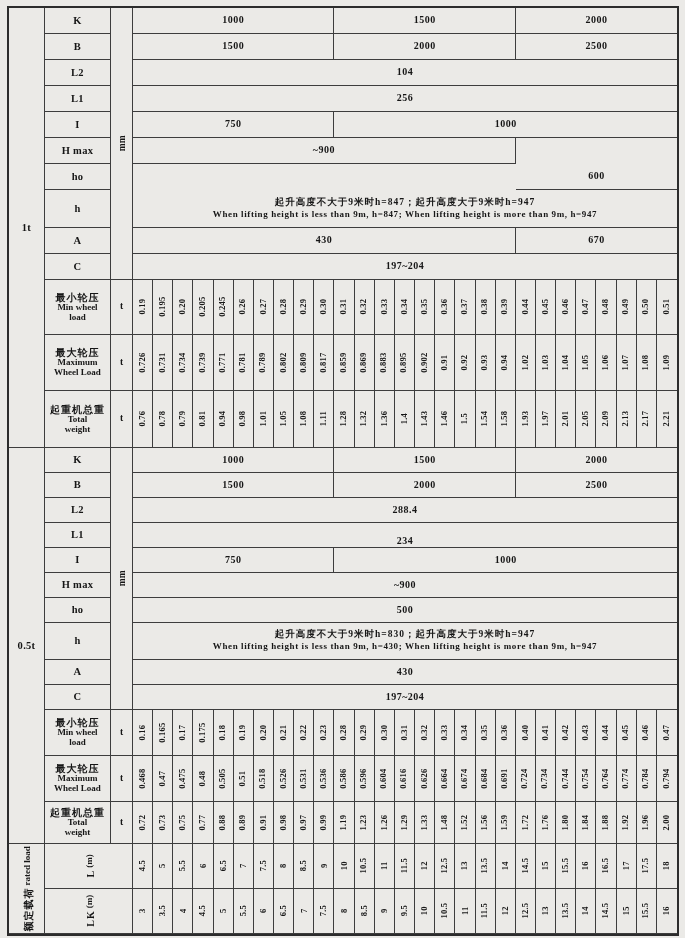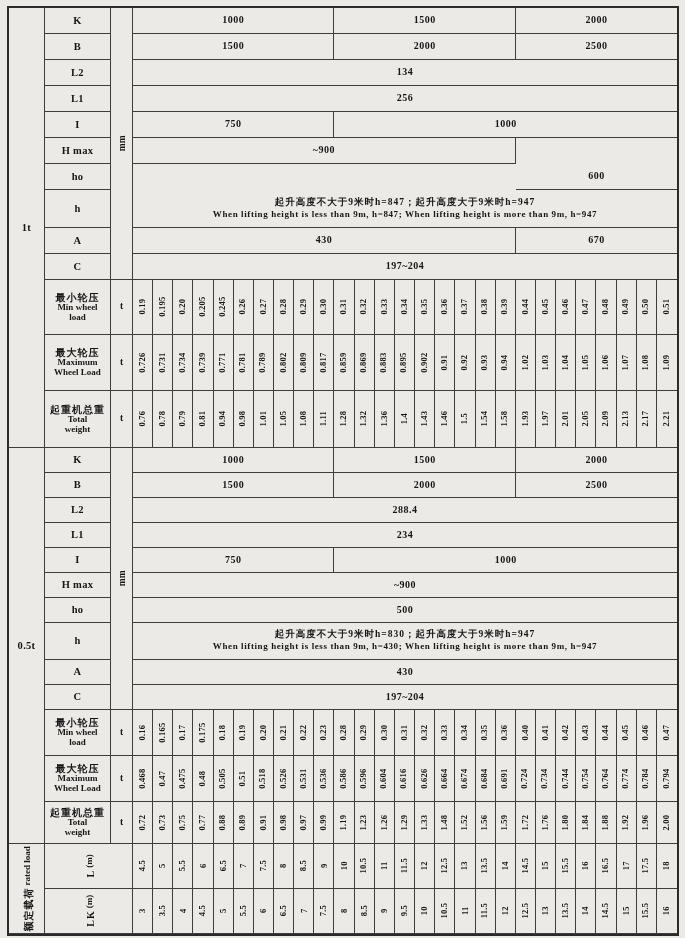--- a/index.html
+++ b/index.html
@@ -78,21 +78,21 @@
       <div class="c dimval" style="grid-area: 2 / 14 / span 1 / span 9;">
         <div class="txt">2000</div>
       </div>
       <div class="c dimval last-col" style="grid-area: 2 / 23 / span 1 / span 8;">
         <div class="txt">2500</div>
       </div>
       <div class="c plabel" style="grid-area: 3 / 2 / span 1 / span 1;">
         <div class="txt">L2</div>
       </div>
       <div class="c dimval last-col" style="grid-area: 3 / 4 / span 1 / span 27;">
-        <div class="txt">134</div>
+        <div class="txt">104</div>
       </div>
       <div class="c plabel" style="grid-area: 4 / 2 / span 1 / span 1;">
         <div class="txt">L1</div>
       </div>
       <div class="c dimval last-col" style="grid-area: 4 / 4 / span 1 / span 27;">
         <div class="txt">256</div>
       </div>
       <div class="c plabel" style="grid-area: 5 / 2 / span 1 / span 1;">
         <div class="txt">I</div>
       </div>
@@ -443,21 +443,21 @@
       </div>
       <div class="c plabel" style="grid-area: 16 / 2 / span 1 / span 1;">
         <div class="txt">L2</div>
       </div>
       <div class="c dimval last-col" style="grid-area: 16 / 4 / span 1 / span 27;">
         <div class="txt">288.4</div>
       </div>
       <div class="c plabel" style="grid-area: 17 / 2 / span 1 / span 1;">
         <div class="txt">L1</div>
       </div>
-      <div class="c dimval last-col" style="grid-area: 17 / 4 / span 1 / span 27;">
+      <div class="c dimval last-col" style="grid-area: 17 / 4 / span 1 / span 27; align-items: flex-end;">
         <div class="txt">234</div>
       </div>
       <div class="c plabel" style="grid-area: 18 / 2 / span 1 / span 1;">
         <div class="txt">I</div>
       </div>
       <div class="c dimval" style="grid-area: 18 / 4 / span 1 / span 10;">
         <div class="txt">750</div>
       </div>
       <div class="c dimval last-col" style="grid-area: 18 / 14 / span 1 / span 17;">
         <div class="txt">1000</div>

